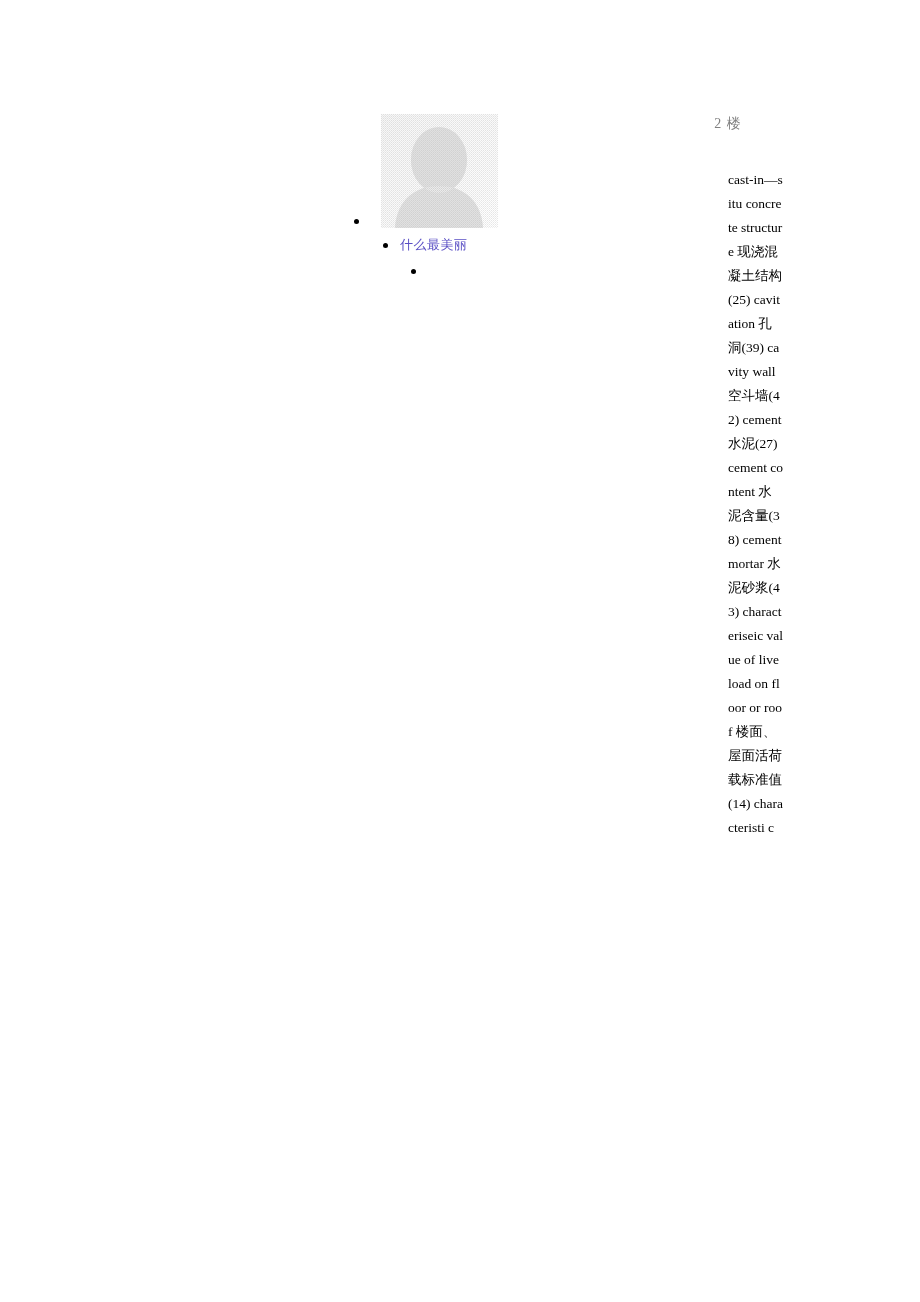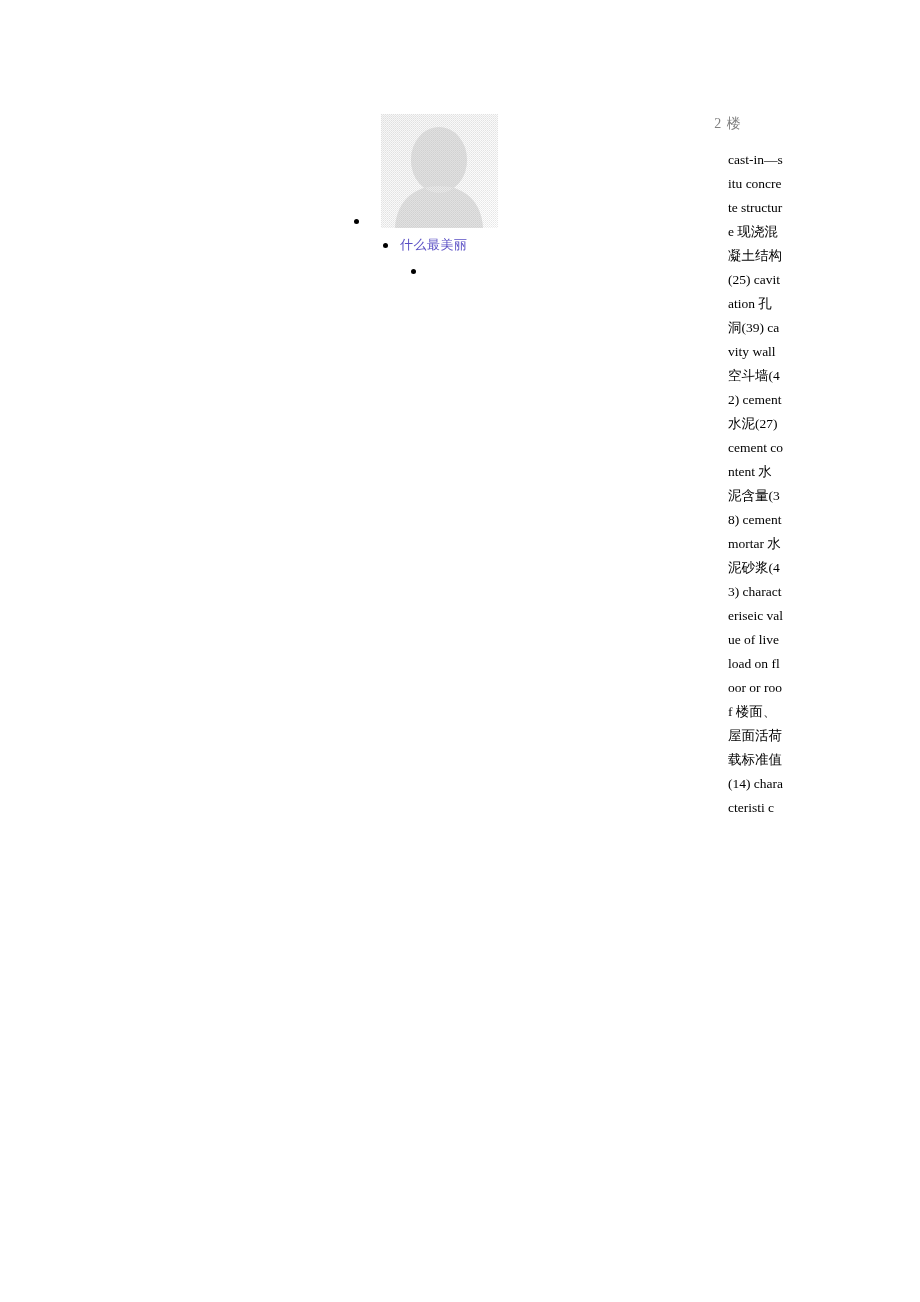--- a/index.html
+++ b/index.html
@@ -73,21 +73,21 @@
     font-size: 14px;
     line-height: 20px;
     color: #808080;
     letter-spacing: 1px;
   }
 
   
   .glossary-column {
     position: absolute;
     left: 728px;
-    top: 148px;
+    top: 168px;
     width: 56px;
     font-size: 13.5px;
     line-height: 24px;
     color: #000000;
     text-align: left;
     word-break: break-all;
     overflow-wrap: break-word;
     white-space: normal;
   }
   .glossary-column .term {

